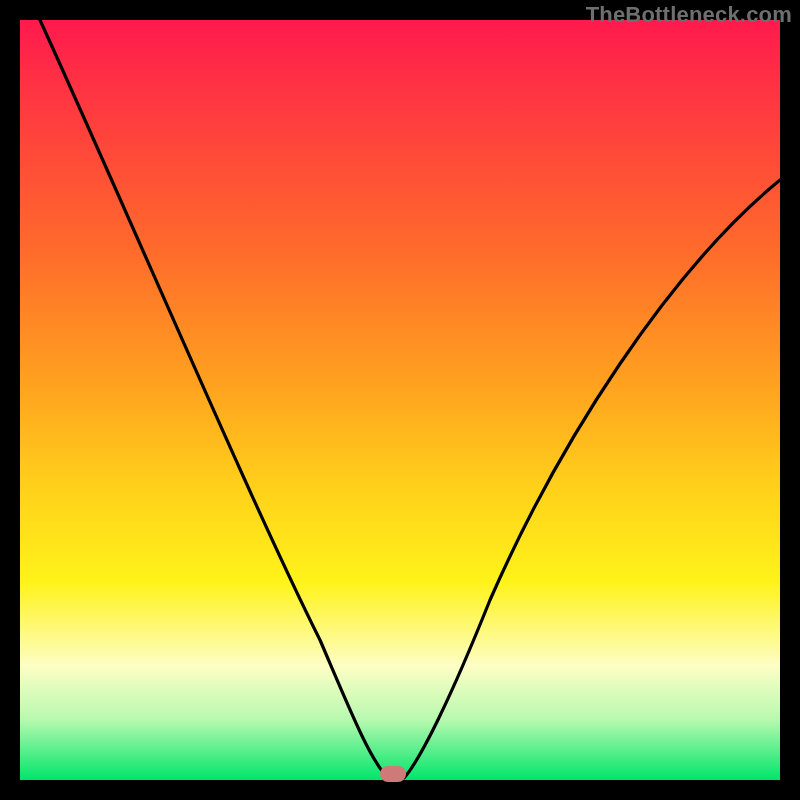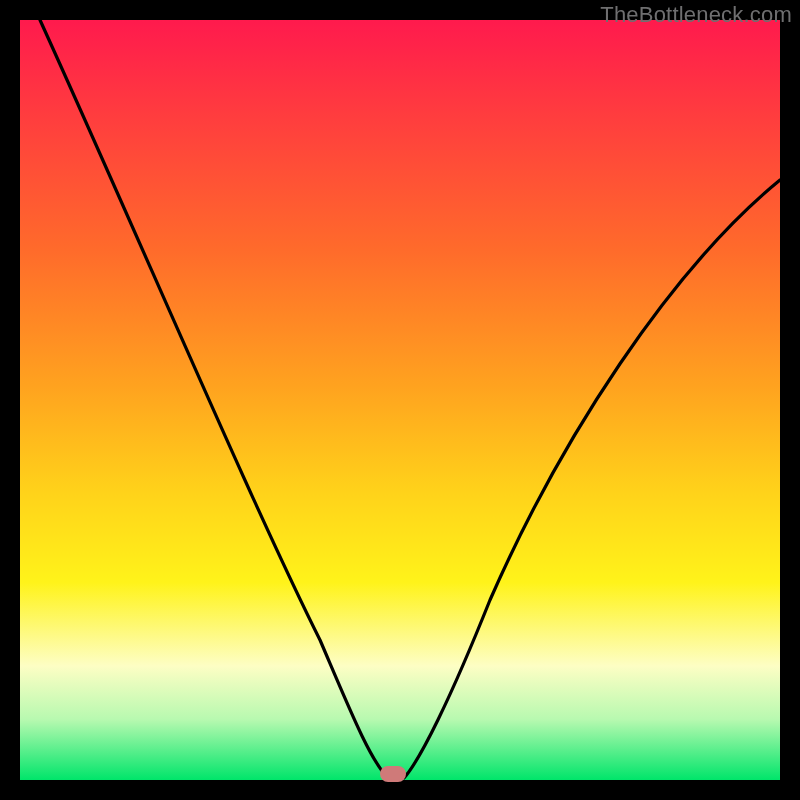--- a/index.html
+++ b/index.html
@@ -38,21 +38,21 @@
       #b8f9b0 92%,
       #00e56a 100%
     );
   }
   .watermark {
     position: absolute;
     top: 2px;
     right: 8px;
     color: #6f6f70;
     font-size: 22px;
-    font-weight: 400;
+    font-weight: 700;
     letter-spacing: 0.2px;
     pointer-events: none;
     user-select: none;
   }
   svg.curve {
     position: absolute;
     top: 0;
     left: 0;
     width: 760px;
     height: 760px;

